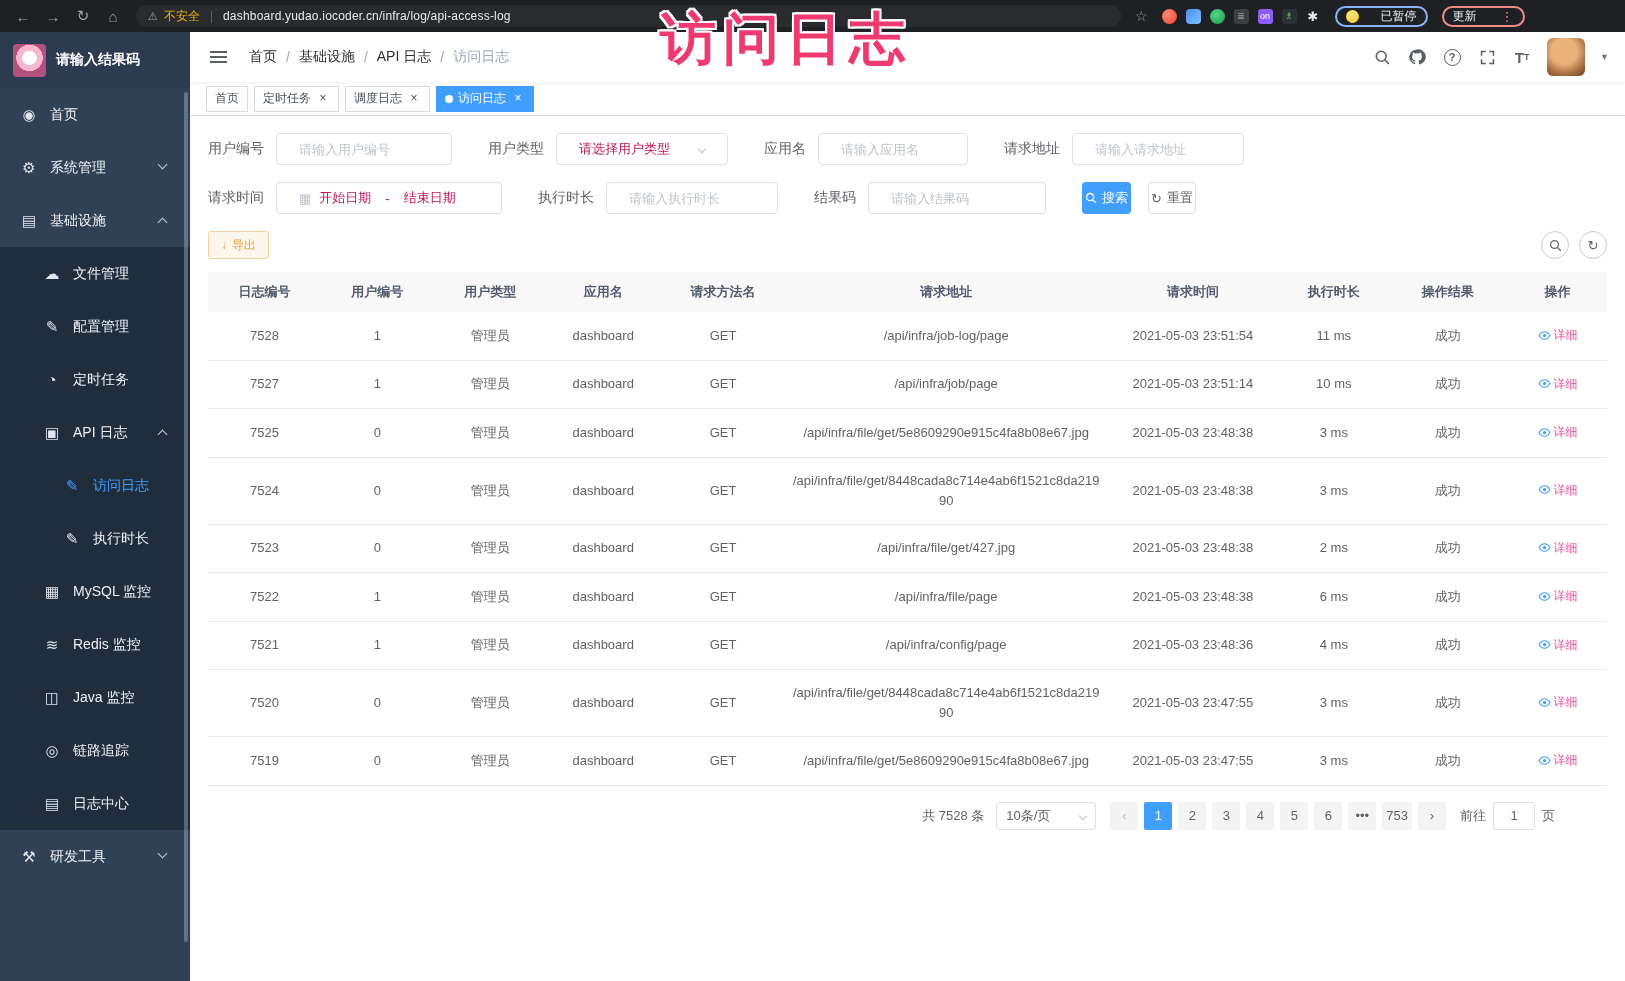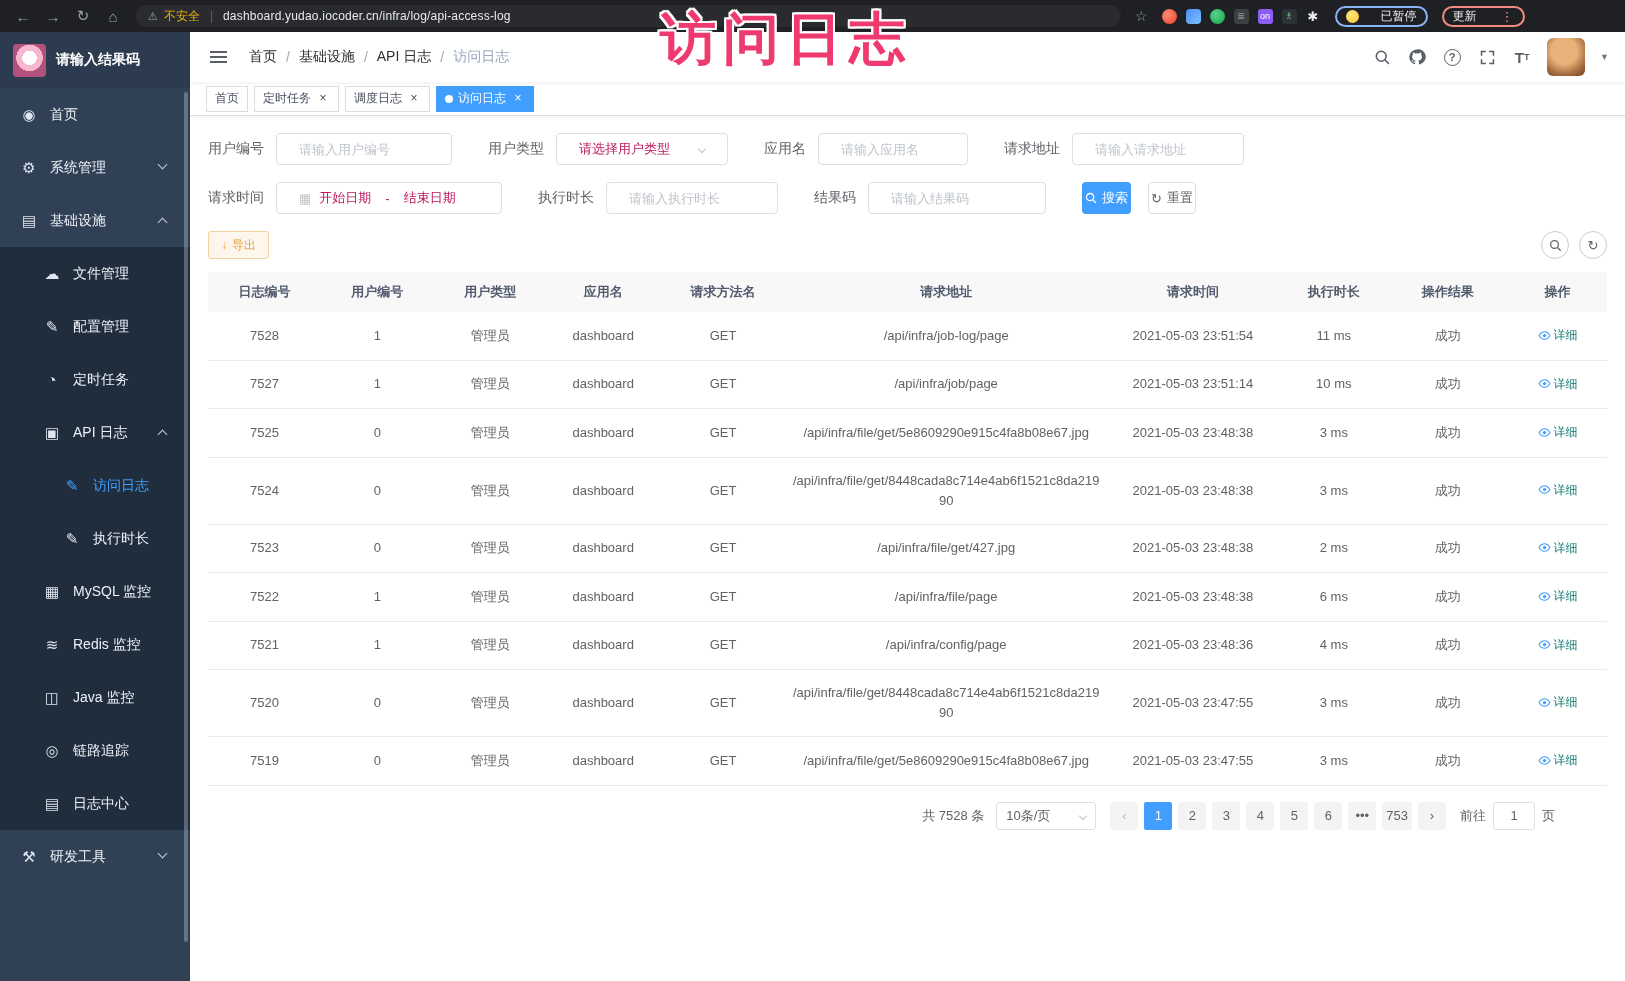--- a/index.html
+++ b/index.html
@@ -100,21 +100,21 @@
               font-size:12px;padding:0 12px;display:inline-flex;align-items:center;gap:5px;cursor:pointer}
   .toolbar-right{margin-left:auto;display:flex;gap:10px}
   .circle-btn{width:28px;height:28px;border-radius:50%;border:1px solid #c9ccd3;background:#fff;color:#666;
               display:flex;align-items:center;justify-content:center;cursor:pointer;font-size:13px}
 
   
   table{width:100%;border-collapse:collapse;margin-top:13px;table-layout:fixed}
   thead th{background:#f8f8f9;color:#515a6e;font-weight:bold;font-size:13px;height:40px;padding:0 6px;text-align:center}
   tbody td{font-size:13px;color:#606266;text-align:center;padding:13px 6px;border-bottom:1px solid #e8eaef;
            word-break:break-all;line-height:20px}
-  .action-link{color:#0f766e;font-size:12px;display:inline-flex;align-items:center;gap:3px;cursor:pointer}
+  .action-link{color:#ec4899;font-size:12px;display:inline-flex;align-items:center;gap:3px;cursor:pointer}
 
   
   .pagination{display:flex;align-items:center;justify-content:flex-end;margin-top:16px;padding-right:52px;
               font-size:13px;color:#606266}
   .pg-total{margin-right:12px}
   .page-size{width:100px;height:28px;border:1px solid #dcdfe6;border-radius:3px;display:flex;align-items:center;
              justify-content:space-between;padding:0 9px;cursor:pointer;background:#fff}
   .pager{display:flex;align-items:center;gap:6px;margin:0 14px}
   .page-btn{min-width:28px;height:28px;padding:0 4px;background:#f4f4f5;border-radius:2px;display:flex;
             align-items:center;justify-content:center;font-size:13px;color:#606266;cursor:pointer}

